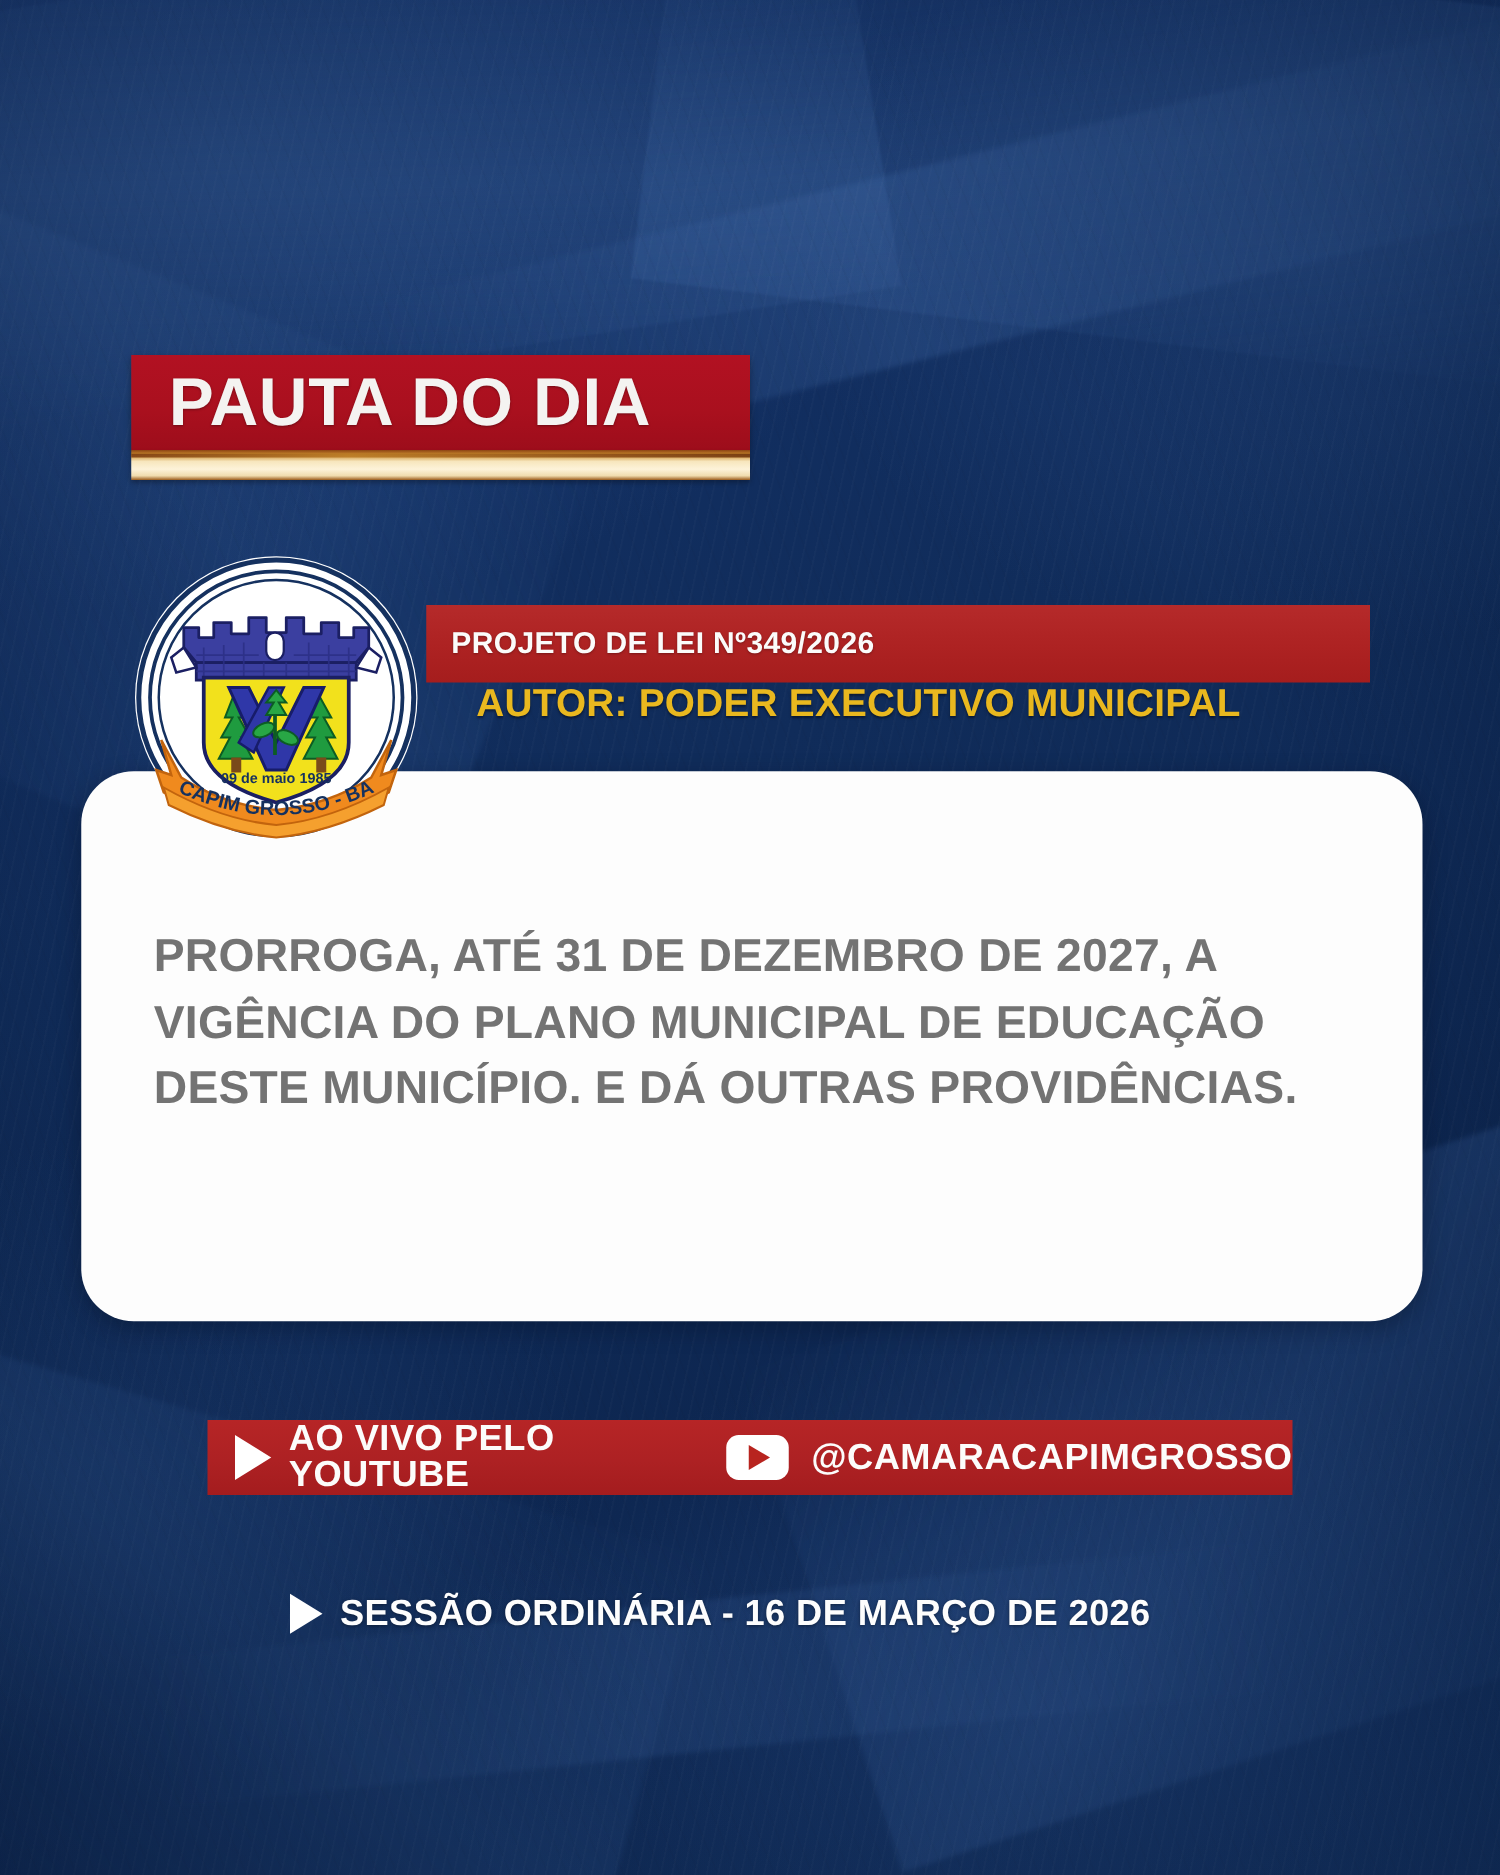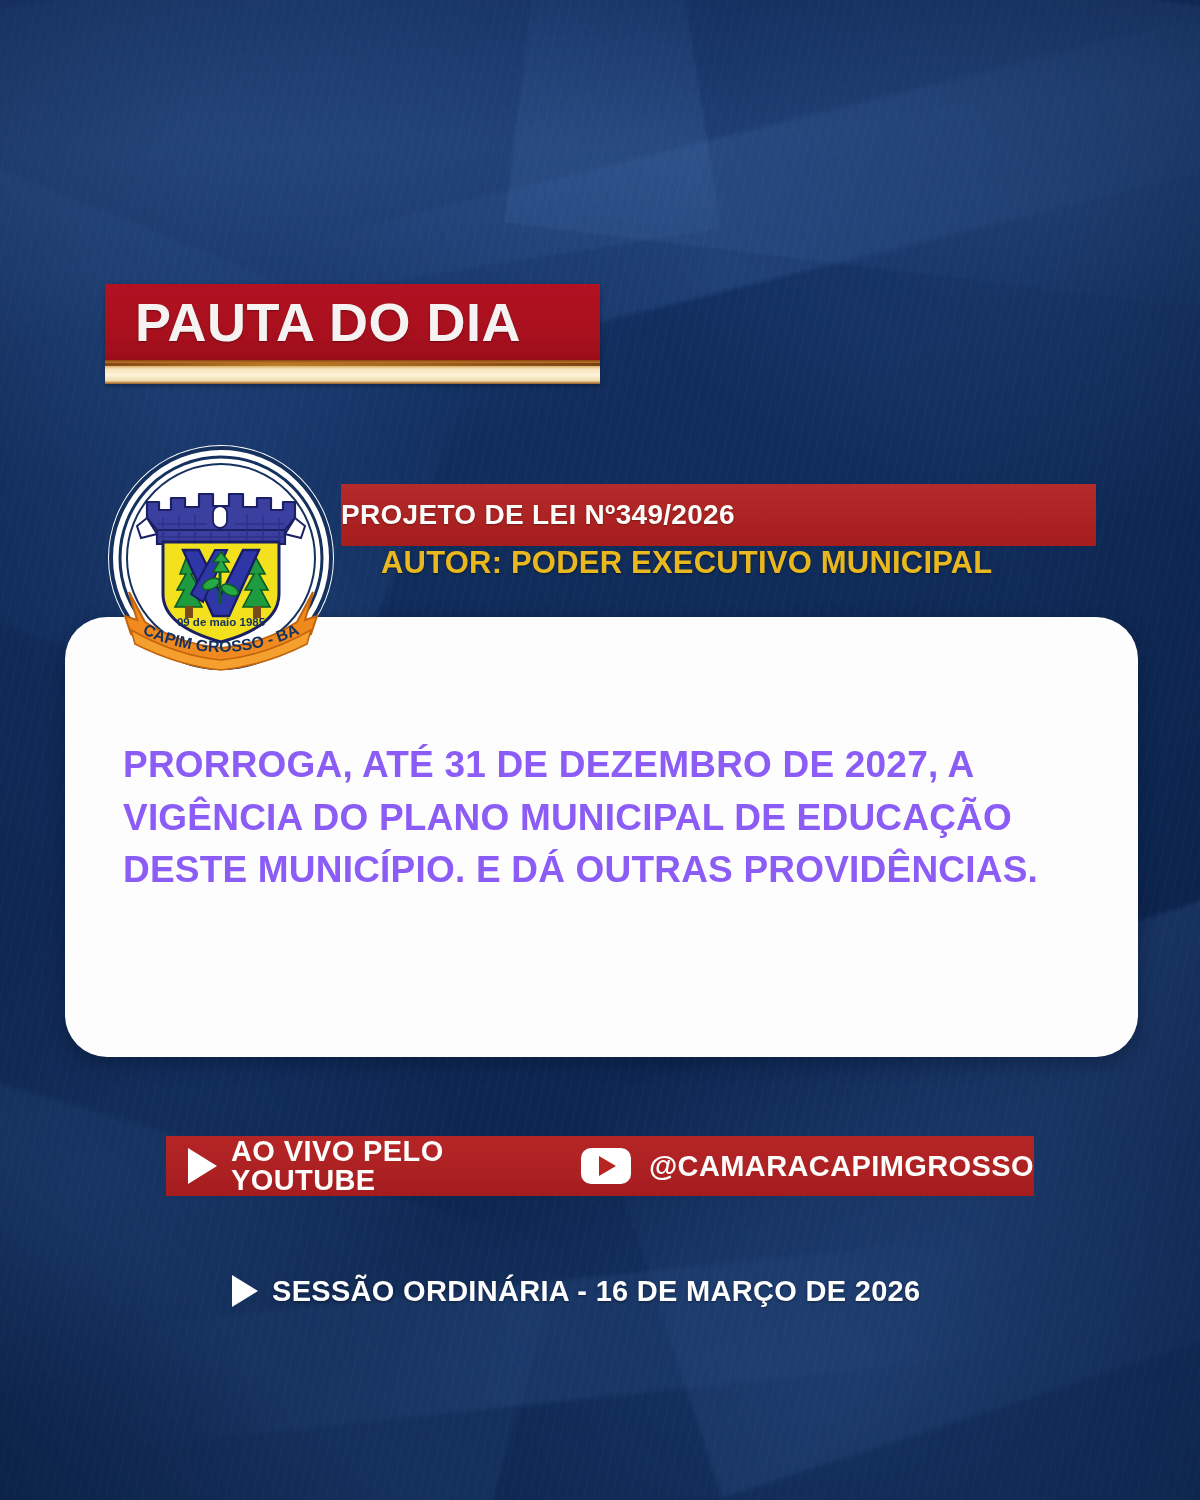--- a/index.html
+++ b/index.html
@@ -81,42 +81,42 @@
     opacity:.85;
   }
 
   
   #lei-bar{
     position:absolute;left:341px;top:484px;width:755px;height:62px;
     background:linear-gradient(180deg,#b52a2a 0%,#ad2222 55%,#a51d1d 100%);
     display:flex;align-items:center;
   }
   #lei-bar .txt{
-    color:#fbfbfa;font-size:28px;font-weight:bold;letter-spacing:.3px;
-    line-height:1;
+    color:#fbfbfa;font-size:24px;font-weight:bold;letter-spacing:.3px;
+    padding-left:20px;line-height:1;
     text-shadow:0 1px 2px rgba(0,0,0,.3);
   }
   #autor-line{
     position:absolute;left:381px;top:541px;width:700px;height:42px;
     display:flex;align-items:center;
   }
   #autor-line .txt{
     color:#e9b81f;font-size:31px;font-weight:bold;letter-spacing:.2px;line-height:1;
     text-shadow:0 1px 2px rgba(0,0,0,.45);
   }
 
   
   #white-card{
     position:absolute;left:65px;top:617px;width:1073px;height:440px;
     background:#fdfdfd;border-radius:42px;
     box-shadow:0 6px 18px rgba(2,12,30,.35);
   }
   #card-text{
     position:absolute;left:58px;top:122px;width:980px;
-    color:#8b5cf6;font-size:37px;font-weight:bold;line-height:1.42;
+    color:#737373;font-size:37px;font-weight:bold;line-height:1.42;
     letter-spacing:.2px;
   }
 
   
   #emblem{position:absolute;left:107px;top:444px;width:228px;height:228px;}
   #emblem svg{display:block;width:228px;height:228px;}
 
   
   #yt-bar{
     position:absolute;left:166px;top:1136px;width:868px;height:60px;

